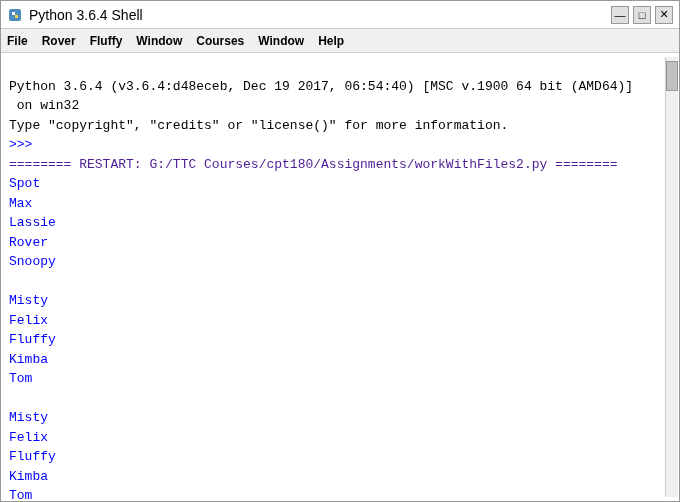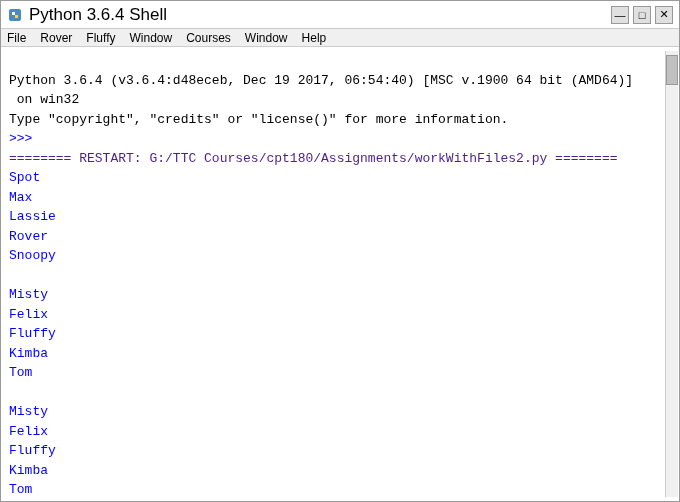--- a/index.html
+++ b/index.html
@@ -33,21 +33,21 @@
     .title-icon {
       width: 16px;
       height: 16px;
       display: flex;
       align-items: center;
       justify-content: center;
     }
 
     .title-text {
       font-family: Arial, sans-serif;
-      font-size: 17px;
+      font-size: 14px;
       color: #000;
     }
 
     .title-bar-controls {
       display: flex;
       gap: 4px;
     }
 
     .win-btn {
       width: 18px;
@@ -61,24 +61,25 @@
       cursor: pointer;
       font-family: Arial, sans-serif;
     }
 
     .menu-bar {
       display: flex;
       align-items: center;
       background: #f0f0f0;
       border-bottom: 1px solid #ccc;
       padding: 2px 6px;
-      height: 18px;
+      height: 24px;
       gap: 14px;
       font-family: Arial, sans-serif;
       font-size: 12px;
+      font-weight: bold;
     }
 
     .menu-item {
       cursor: pointer;
       color: #000;
     }
 
     .shell-content {
       flex: 1;
       background: #ffffff;

